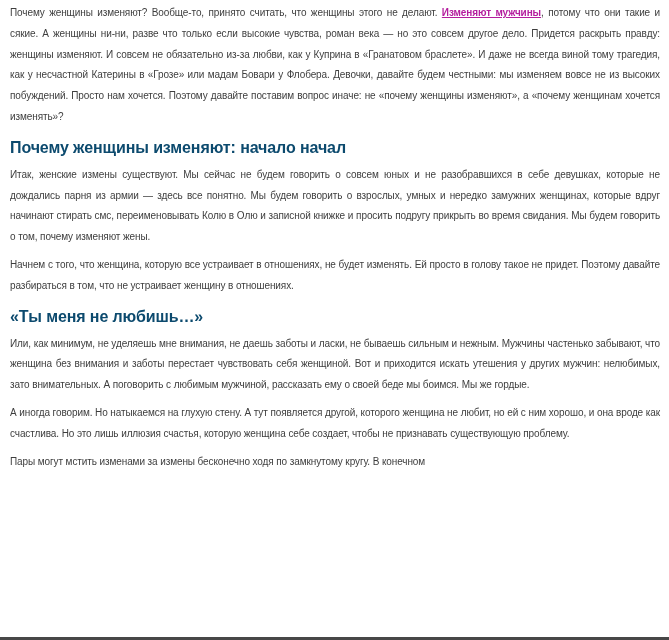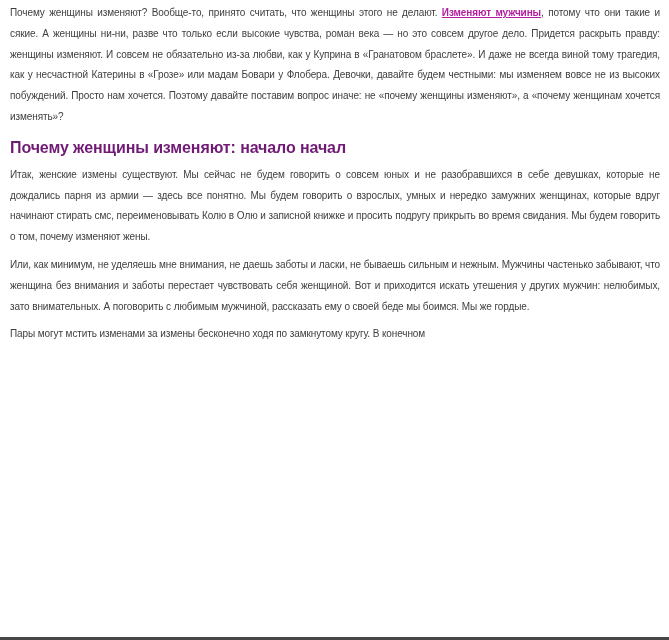--- a/index.html
+++ b/index.html
@@ -23,21 +23,21 @@
     line-height: 20.8px;
     color: #3e3e3e;
     text-align: justify;
     letter-spacing: -0.1px;
   }
   .heading {
     margin: 10px 0 7px 0;
     font-size: 16px;
     line-height: 20px;
     font-weight: bold;
-    color: #701a75;
+    color: #0c4a6e;
     letter-spacing: -0.1px;
   }
   .inline-link {
     color: #b41e9e;
     font-weight: bold;
     text-decoration: underline;
     cursor: pointer;
   }
   .bottom-divider {
     position: absolute;
@@ -52,23 +52,26 @@
 <body>
 
 <div class="article">
 
   <p class="para"><span>Почему женщины изменяют? Вообще-то, принято считать, что женщины этого не делают. </span><a class="inline-link">Изменяют мужчины</a><span>, потому что они такие и сякие. А женщины ни-ни, разве что только если высокие чувства, роман века — но это совсем другое дело. Придется раскрыть правду: женщины изменяют. И совсем не обязательно из-за любви, как у Куприна в «Гранатовом браслете». И даже не всегда виной тому трагедия, как у несчастной Катерины в «Грозе» или мадам Бовари у Флобера. Девочки, давайте будем честными: мы изменяем вовсе не из высоких побуждений. Просто нам хочется. Поэтому давайте поставим вопрос иначе: не «почему женщины изменяют», а «почему женщинам хочется изменять»?</span></p>
 
   <h2 class="heading">Почему женщины изменяют: начало начал</h2>
 
   <p class="para">Итак, женские измены существуют. Мы сейчас не будем говорить о совсем юных и не разобравшихся в себе девушках, которые не дождались парня из армии — здесь все понятно. Мы будем говорить о взрослых, умных и нередко замужних женщинах, которые вдруг начинают стирать смс, переименовывать Колю в Олю и записной книжке и просить подругу прикрыть во время свидания. Мы будем говорить о том, почему изменяют жены.</p>
 
+  <p class="para">Начнем с того, что женщина, которую все устраивает в отношениях, не будет изменять. Ей просто в голову такое не придет. Поэтому давайте разбираться в том, что не устраивает женщину в отношениях.</p>
 
+  <h2 class="heading">«Ты меня не любишь…»</h2>
 
   <p class="para">Или, как минимум, не уделяешь мне внимания, не даешь заботы и ласки, не бываешь сильным и нежным. Мужчины частенько забывают, что женщина без внимания и заботы перестает чувствовать себя женщиной. Вот и приходится искать утешения у других мужчин: нелюбимых, зато внимательных. А поговорить с любимым мужчиной, рассказать ему о своей беде мы боимся. Мы же гордые.</p>
 
+  <p class="para">А иногда говорим. Но натыкаемся на глухую стену. А тут появляется другой, которого женщина не любит, но ей с ним хорошо, и она вроде как счастлива. Но это лишь иллюзия счастья, которую женщина себе создает, чтобы не признавать существующую проблему.</p>
 
 
   <p class="para">Пары могут мстить изменами за измены бесконечно ходя по замкнутому кругу. В конечном</p>
 
 </div>
 
 <div class="bottom-divider"></div>
 
 </body></html>

